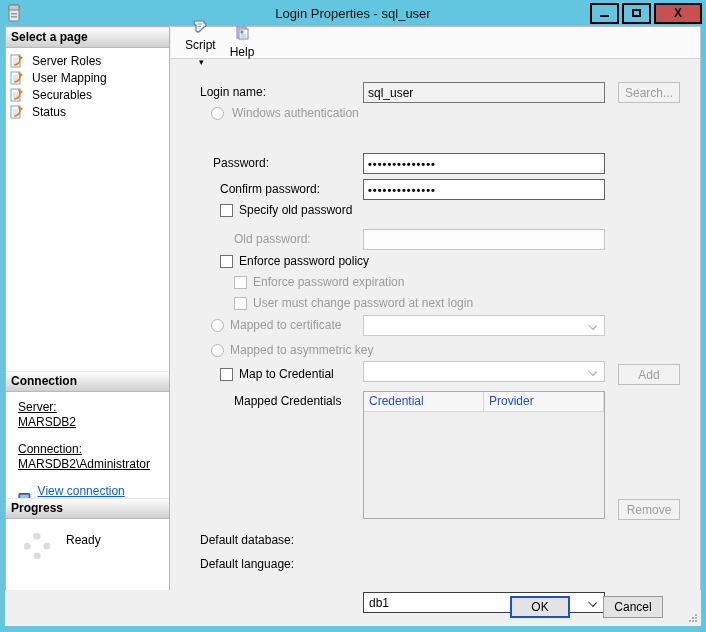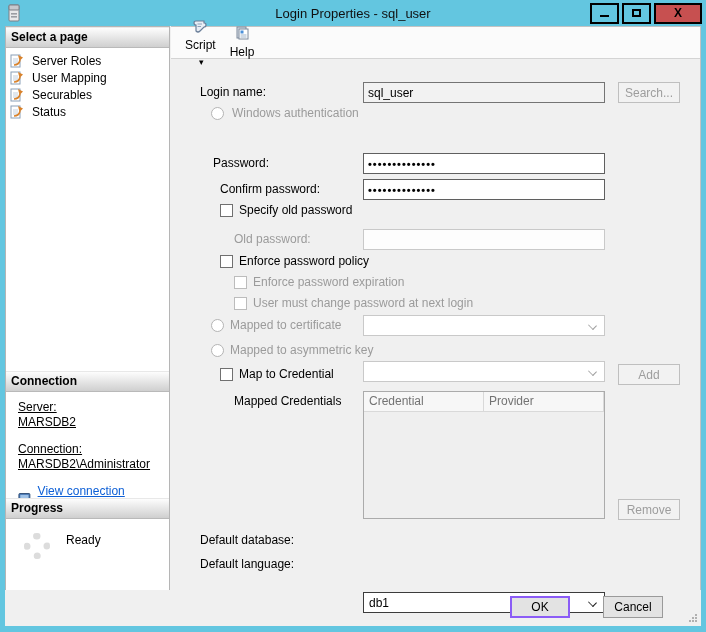--- a/index.html
+++ b/index.html
@@ -120,33 +120,33 @@
     border-radius:50%; background:#8b8b8b;
   }
   .row { display:flex; align-items:center; gap:6px; }
 
   .grid {
     width:242px; height:128px; background:#efefef; border:1px solid #ababab;
   }
   .grid-header { display:flex; height:20px; }
   .grid-header .hcell {
     flex:1; background:#f7f7f7; border-right:1px solid #d9d9d9;
-    border-bottom:1px solid #d9d9d9; color:#737373; padding:2px 5px;
+    border-bottom:1px solid #d9d9d9; color:#1d4ed8; padding:2px 5px;
   }
   
   .footer {
     position:absolute; left:0; right:0; bottom:0; height:36px;
     display:flex; align-items:flex-start; justify-content:flex-end;
     gap:33px; padding:6px 38px 0 0;
   }
   .fbtn {
     width:60px; height:22px; display:flex; align-items:center; justify-content:center;
     background:#e3e3e3; border:1px solid #9a9a9a; font-size:12px; cursor:default;
   }
-  .fbtn.default { border:2px solid #8b5cf6; }
+  .fbtn.default { border:2px solid #1d4ed8; }
   .grip {
     position:absolute; right:3px; bottom:3px; width:10px; height:10px;
     background:
       radial-gradient(circle at 8px 2px,#b0b0b0 1px,transparent 1.4px),
       radial-gradient(circle at 8px 5px,#b0b0b0 1px,transparent 1.4px),
       radial-gradient(circle at 5px 5px,#b0b0b0 1px,transparent 1.4px),
       radial-gradient(circle at 8px 8px,#b0b0b0 1px,transparent 1.4px),
       radial-gradient(circle at 5px 8px,#b0b0b0 1px,transparent 1.4px),
       radial-gradient(circle at 2px 8px,#b0b0b0 1px,transparent 1.4px);
   }

